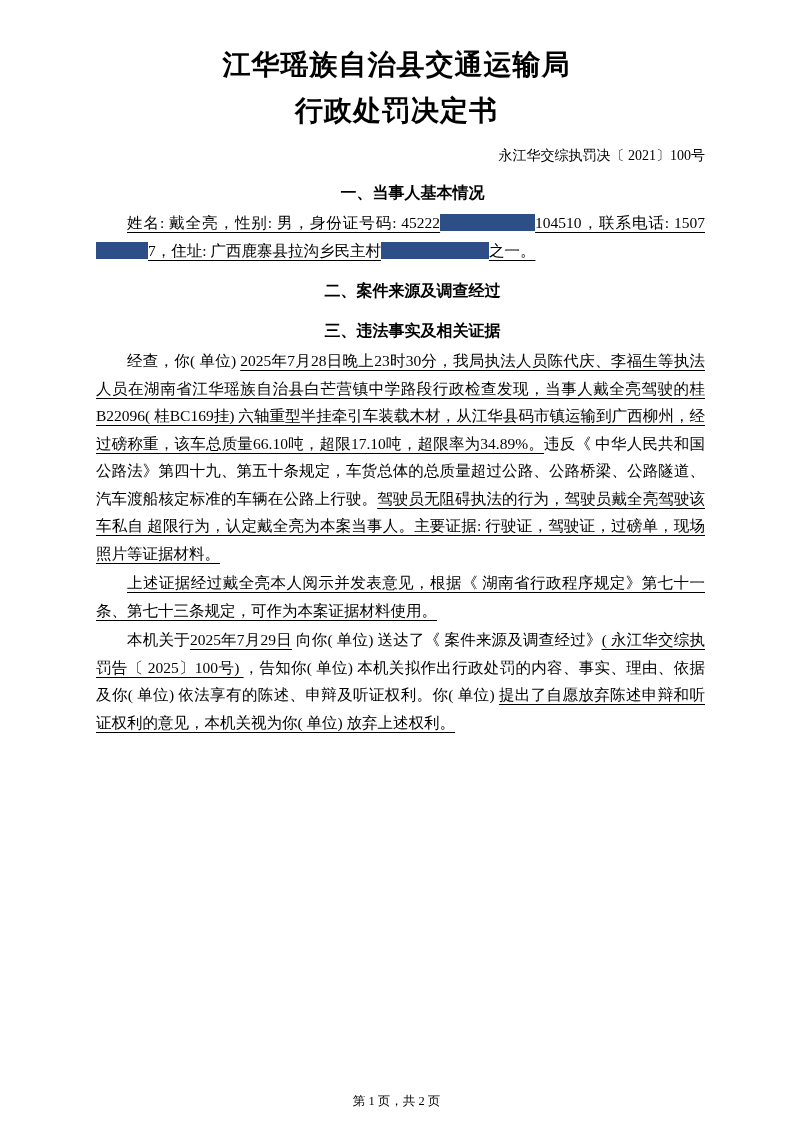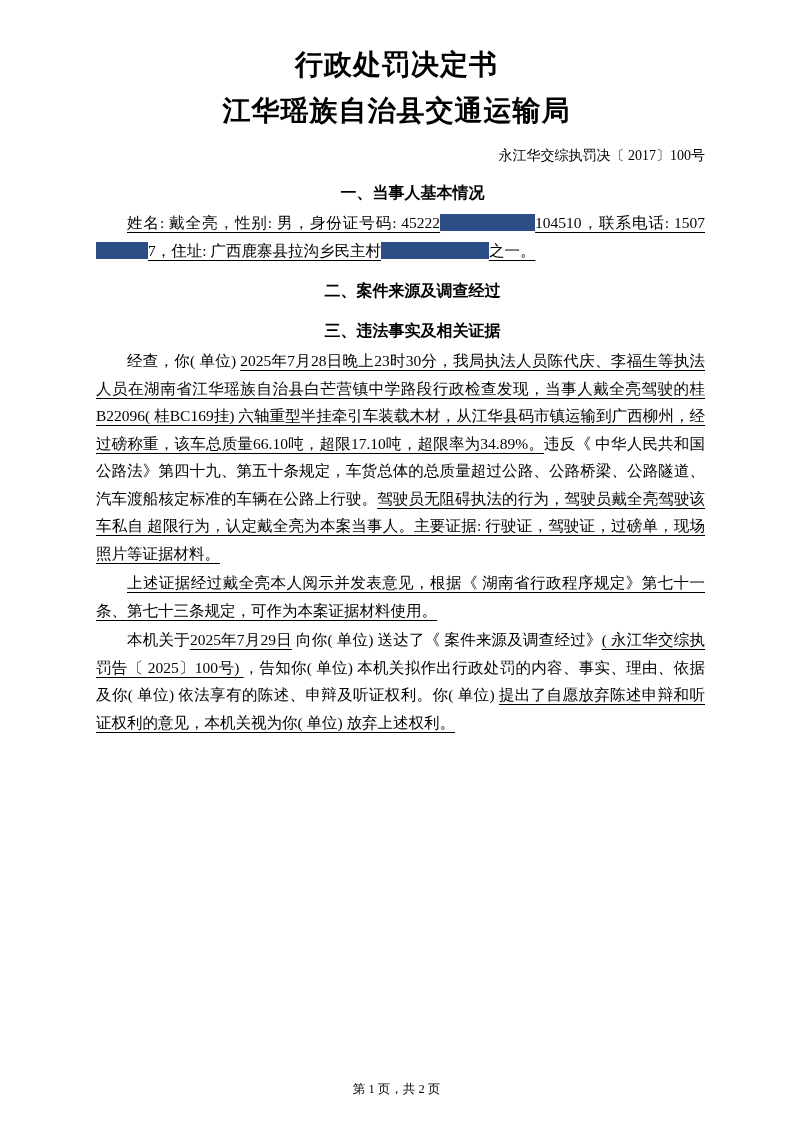--- a/index.html
+++ b/index.html
@@ -52,32 +52,32 @@
   .u { text-decoration: underline; text-underline-offset: 4px; text-decoration-thickness: 1px; }
   .redact {
     display: inline-block;
     height: 17px;
     vertical-align: -3px;
     background: #2d4e87;
   }
   .footer {
     position: absolute;
     left: 0; right: 0;
-    bottom: 24px;
+    bottom: 12px;
     text-align: center;
     font-size: 12.5px;
   }
 </style>
 </head>
 <body>
 
 <div class="page">
+  <h1 class="title">江华瑶族自治县交通运输局</h1>
   <h1 class="title">行政处罚决定书</h1>
-  <h1 class="title">江华瑶族自治县交通运输局</h1>
-  <div class="doc-number">永江华交综执罚决〔 2017〕100号</div>
+  <div class="doc-number">永江华交综执罚决〔 2021〕100号</div>
   <div class="doc-body">
       <div class="heading"><span>一、当事人基本情况</span></div>
       <div class="para"><span class="u">姓名: 戴全亮，性别: 男，身份证号码: 45222</span><span class="redact u" style="width: 95px; background: rgb(45, 78, 135);"></span><span class="u">104510，联系电话: 1507</span><span class="redact u" style="width: 52px; background: rgb(45, 78, 135);"></span><span class="u">7，住址: 广西鹿寨县拉沟乡民主村</span><span class="redact u" style="width: 108px; background: rgb(45, 78, 135);"></span><span class="u">之一。</span></div>
       <div class="heading"><span>二、案件来源及调查经过</span></div>
       <div class="heading"><span>三、违法事实及相关证据</span></div>
       <div class="para"><span>经查，你( 单位) </span><span class="u">2025年7月28日晚上23时30分，我局执法人员陈代庆、李福生等执法人员在湖南省江华瑶族自治县白芒营镇中学路段行政检查发现，当事人戴全亮驾驶的桂B22096( 桂BC169挂) 六轴重型半挂牵引车装载木材，从江华县码市镇运输到广西柳州，经过磅称重，该车总质量66.10吨，超限17.10吨，超限率为34.89%。</span><span>违反《 中华人民共和国公路法》第四十九、第五十条规定，车货总体的总质量超过公路、公路桥梁、公路隧道、汽车渡船核定标准的车辆在公路上行驶。</span><span class="u">驾驶员无阻碍执法的行为，驾驶员戴全亮驾驶该车私自 超限行为，认定戴全亮为本案当事人。主要证据: 行驶证，驾驶证，过磅单，现场照片等证据材料。</span></div>
       <div class="para"><span class="u">上述证据经过戴全亮本人阅示并发表意见，根据《 湖南省行政程序规定》第七十一条、第七十三条规定，可作为本案证据材料使用。</span></div>
       <div class="para"><span>本机关于</span><span class="u">2025年7月29日</span><span> 向你( 单位) 送达了《 案件来源及调查经过》</span><span class="u">( 永江华交综执罚告〔 2025〕100号) </span><span>，告知你( 单位) 本机关拟作出行政处罚的内容、事实、理由、依据及你( 单位) 依法享有的陈述、申辩及听证权利。你( 单位) </span><span class="u">提出了自愿放弃陈述申辩和听证权利的意见，本机关视为你( 单位) 放弃上述权利。</span></div>
     </div>
   <div class="footer">第 1 页，共 2 页</div>

